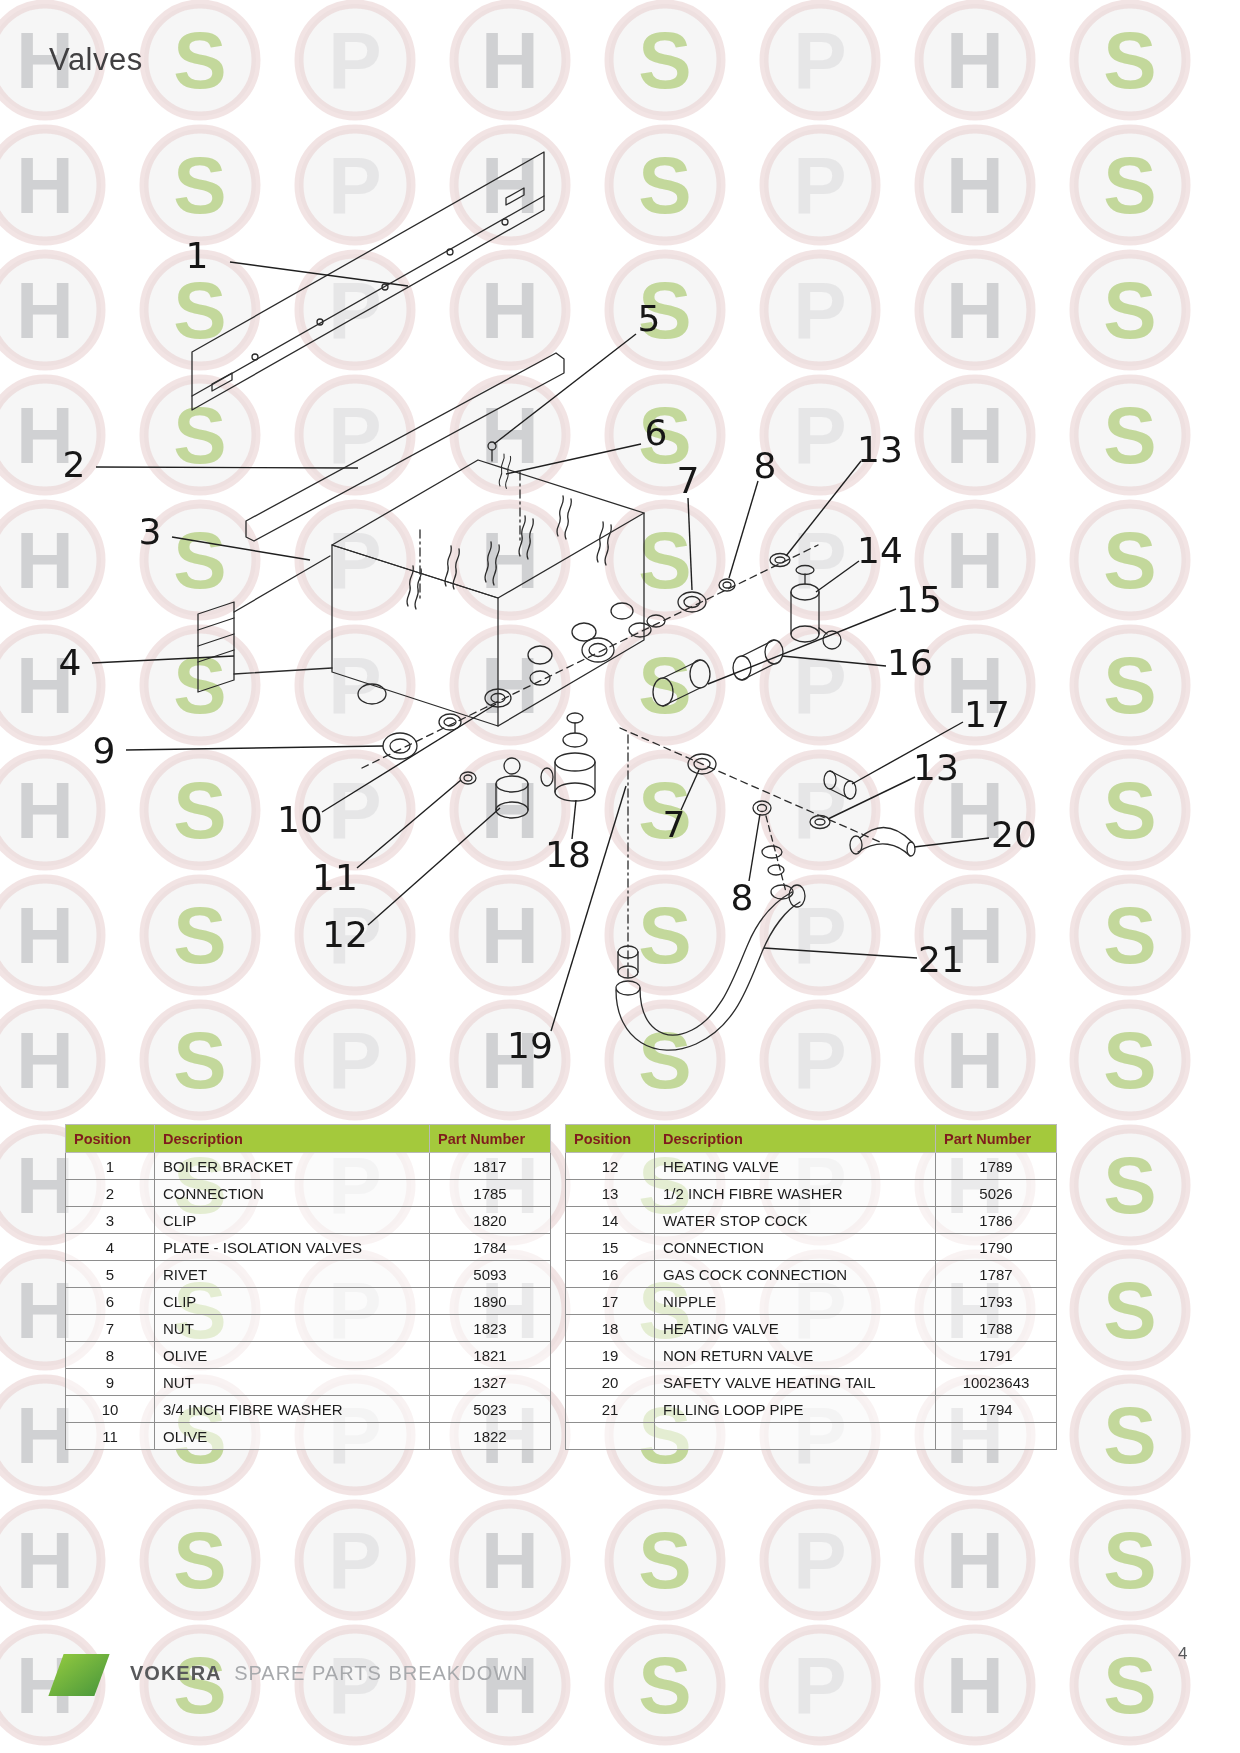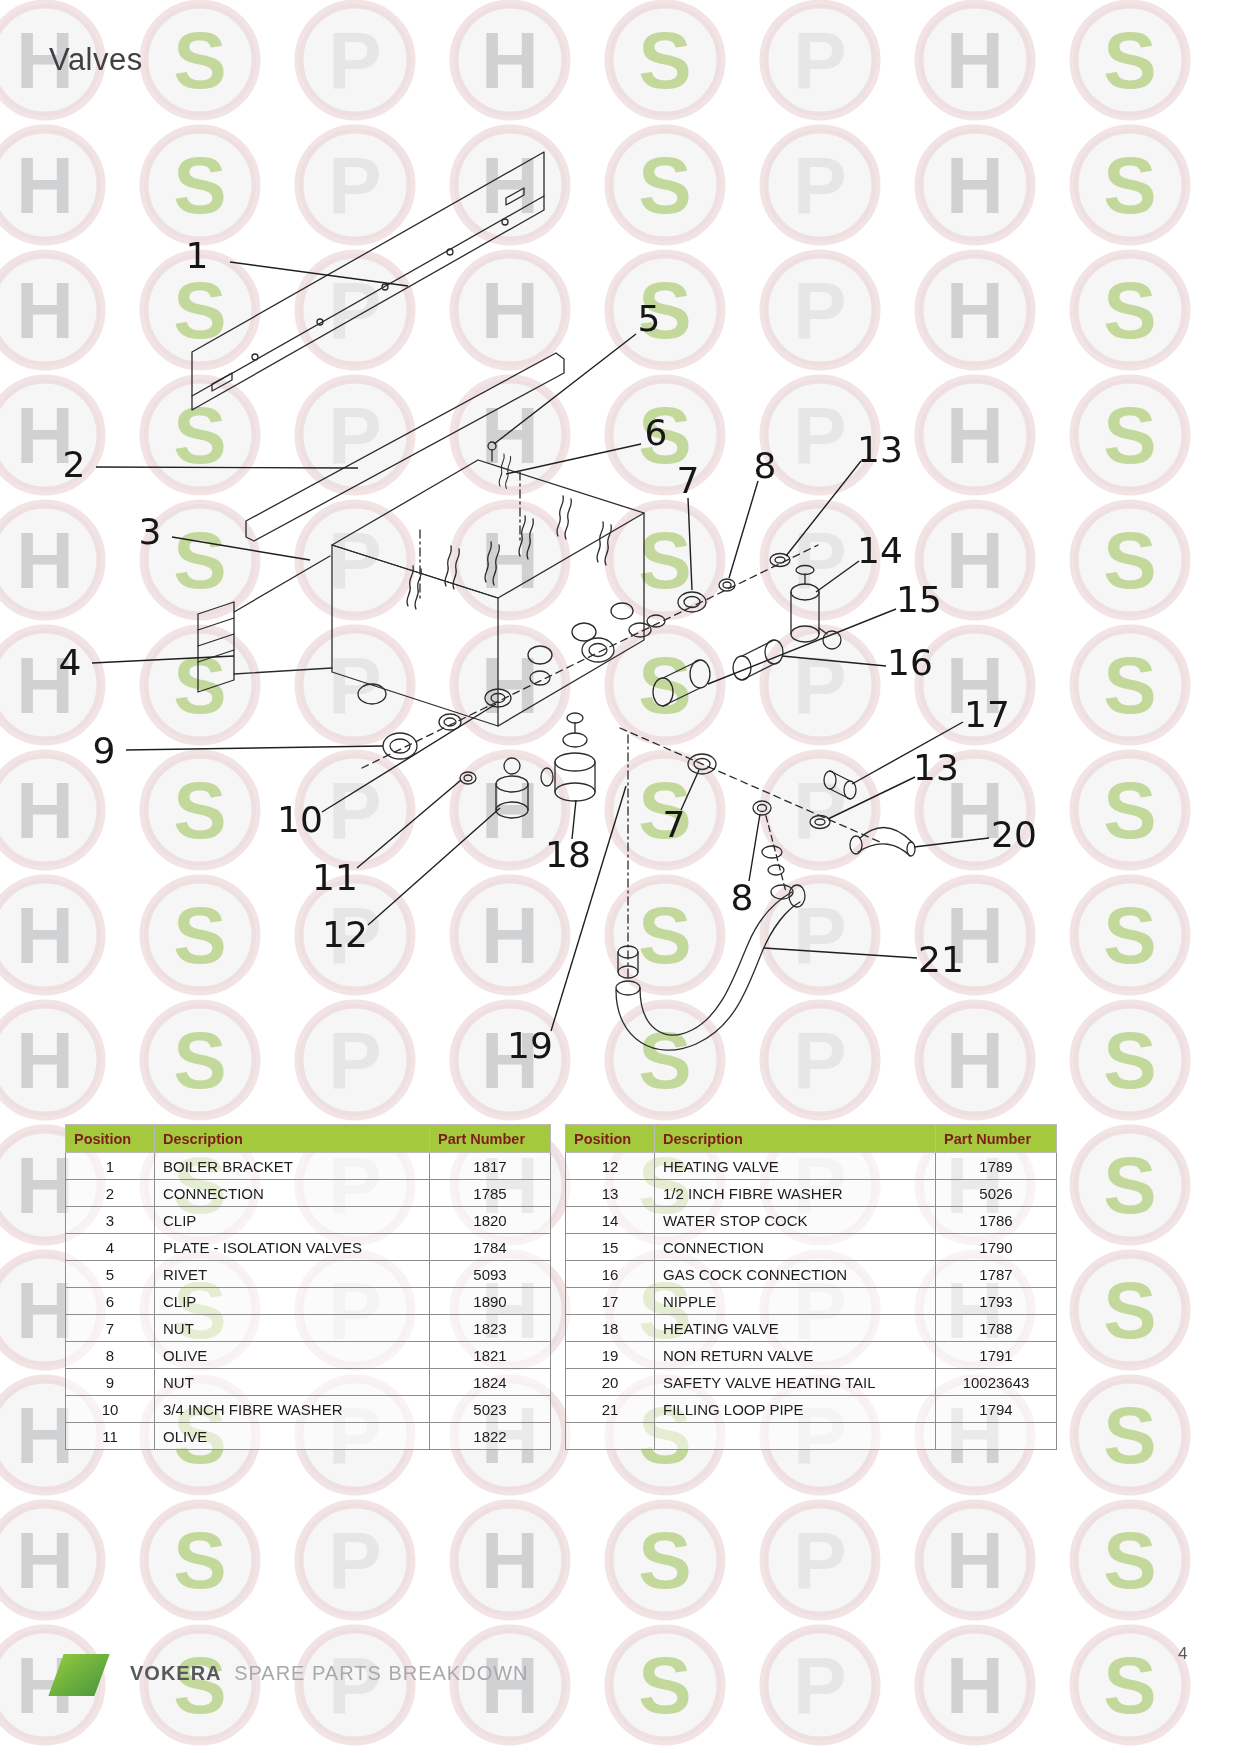--- a/index.html
+++ b/index.html
@@ -512,21 +512,21 @@
             <td class="col2">1823</td>
           </tr>
           <tr>
             <td class="col0">8</td>
             <td class="col1">OLIVE</td>
             <td class="col2">1821</td>
           </tr>
           <tr>
             <td class="col0">9</td>
             <td class="col1">NUT</td>
-            <td class="col2">1824</td>
+            <td class="col2">1327</td>
           </tr>
           <tr>
             <td class="col0">10</td>
             <td class="col1">3/4 INCH FIBRE WASHER</td>
             <td class="col2">5023</td>
           </tr>
           <tr>
             <td class="col0">11</td>
             <td class="col1">OLIVE</td>
             <td class="col2">1822</td>

